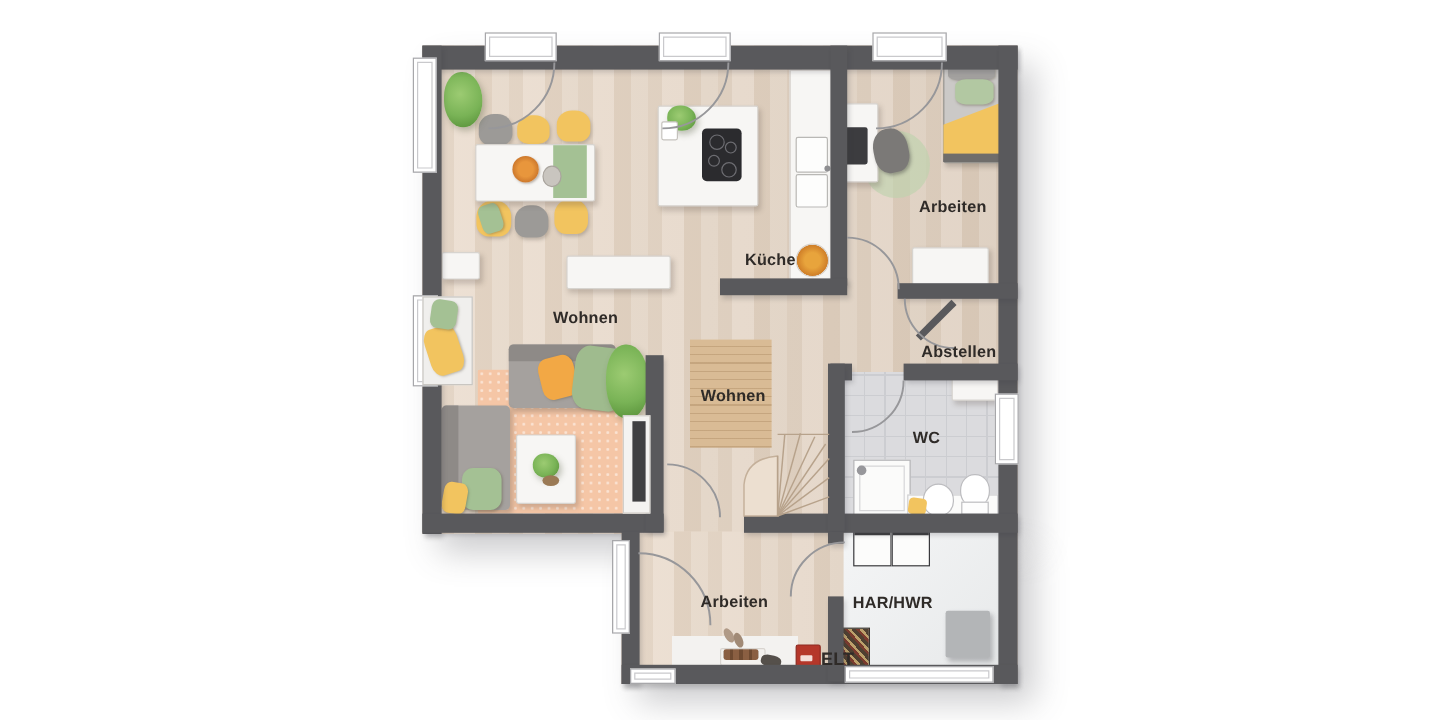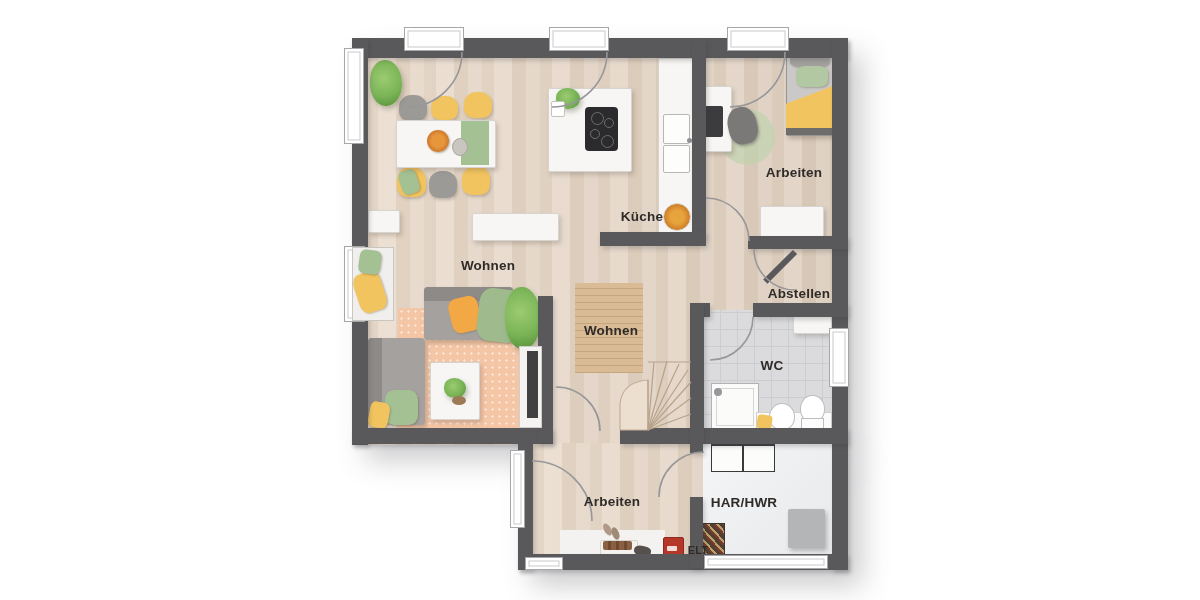--- a/index.html
+++ b/index.html
@@ -34,21 +34,21 @@
            box-shadow:2px 3px 4px rgba(90,80,70,.25);}
   .chair{border-radius:45% 45% 35% 35%;box-shadow:1px 2px 3px rgba(90,80,70,.3);}
   .chair.yellow{background:var(--c-accent-yellow);}
   .chair.gray{background:#9c9a97;}
   .plant{border-radius:46% 54% 50% 50%;
          background:radial-gradient(circle at 42% 40%, #9ccb72, var(--c-plant-green) 55%, #568f38 95%);
          box-shadow:2px 3px 5px rgba(80,90,60,.35);}
   .pillow{border-radius:28%;box-shadow:1px 1px 2px rgba(90,80,60,.35);}
   .lbl{position:absolute;color:var(--c-label-text);font-weight:bold;font-size:13.5px;
        letter-spacing:.2px;white-space:nowrap;transform:translate(-50%,-50%);}
-  .lbl.small{font-size:11px;}
+  .lbl.small{font-size:15px;}
   svg.overlay{position:absolute;inset:0;pointer-events:none;}
 </style>
 </head>
 <body>
 
 <div id="stage">
 <div id="plan">
 
   <div class="bshadow" style="left:352px;top:38px;width:496px;height:407px;"></div>
   <div class="bshadow" style="left:518px;top:443px;width:330px;height:127px;"></div>

